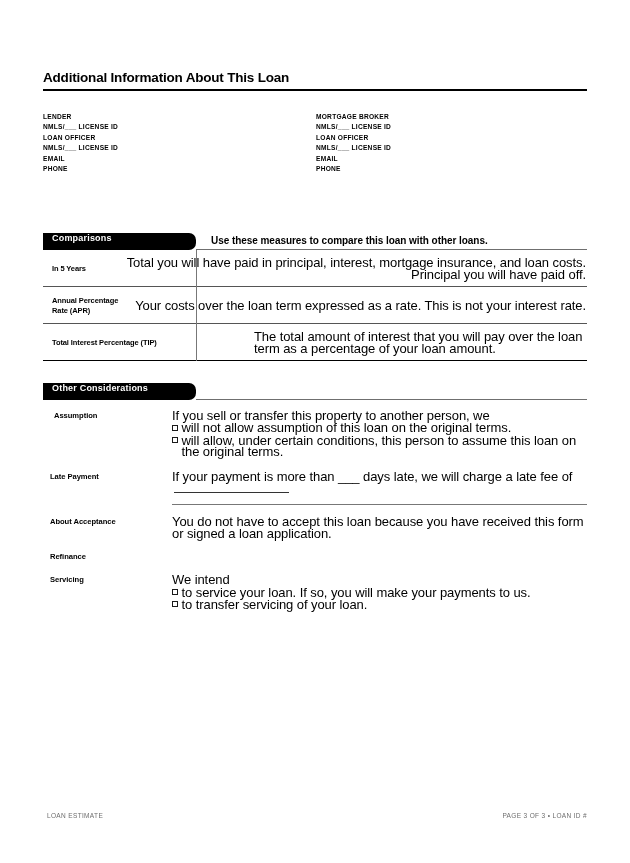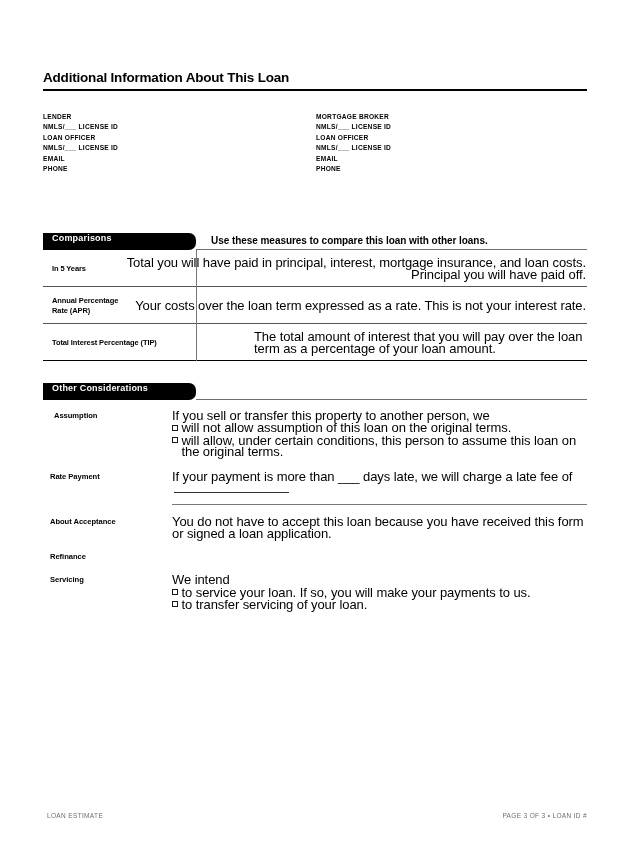--- a/index.html
+++ b/index.html
@@ -324,21 +324,21 @@
           <span class="check-text">will not allow assumption of this loan on the original terms.</span>
         </div>
         <div class="check-line">
           <span class="checkbox"></span>
           <span class="check-text">will allow, under certain conditions, this person to assume this loan on the original terms.</span>
         </div>
       </div>
     </div>
 
     <div class="oc-row" style="padding-top:13px;">
-      <div class="oc-label">Rate Payment</div>
+      <div class="oc-label">Late Payment</div>
       <div class="oc-body">
         <p>
           <span>If your payment is more than ___ days late, we will charge a late fee of</span><span class="fill-line"></span>
         </p>
       </div>
     </div>
     <div class="oc-underline"></div>
 
     <div class="oc-row" style="padding-top:11px;">
       <div class="oc-label">About Acceptance</div>

